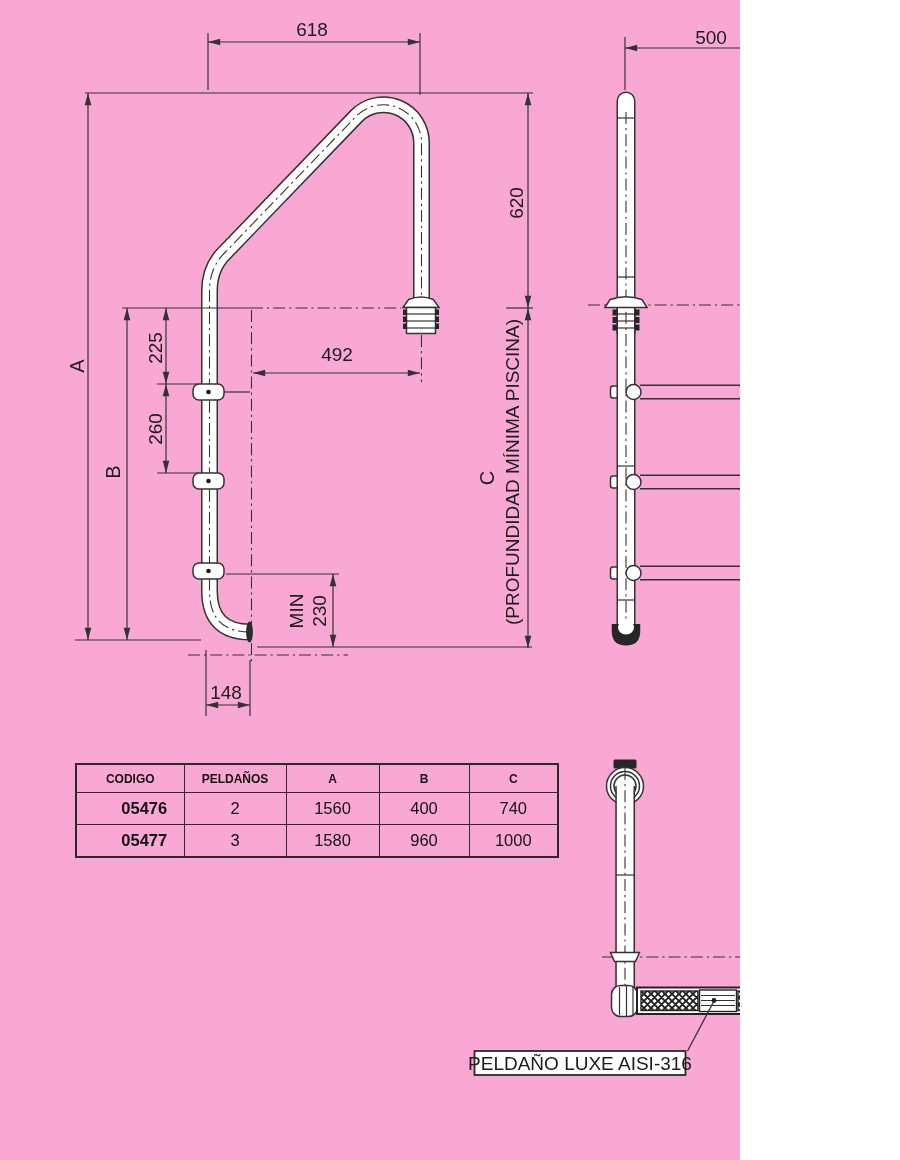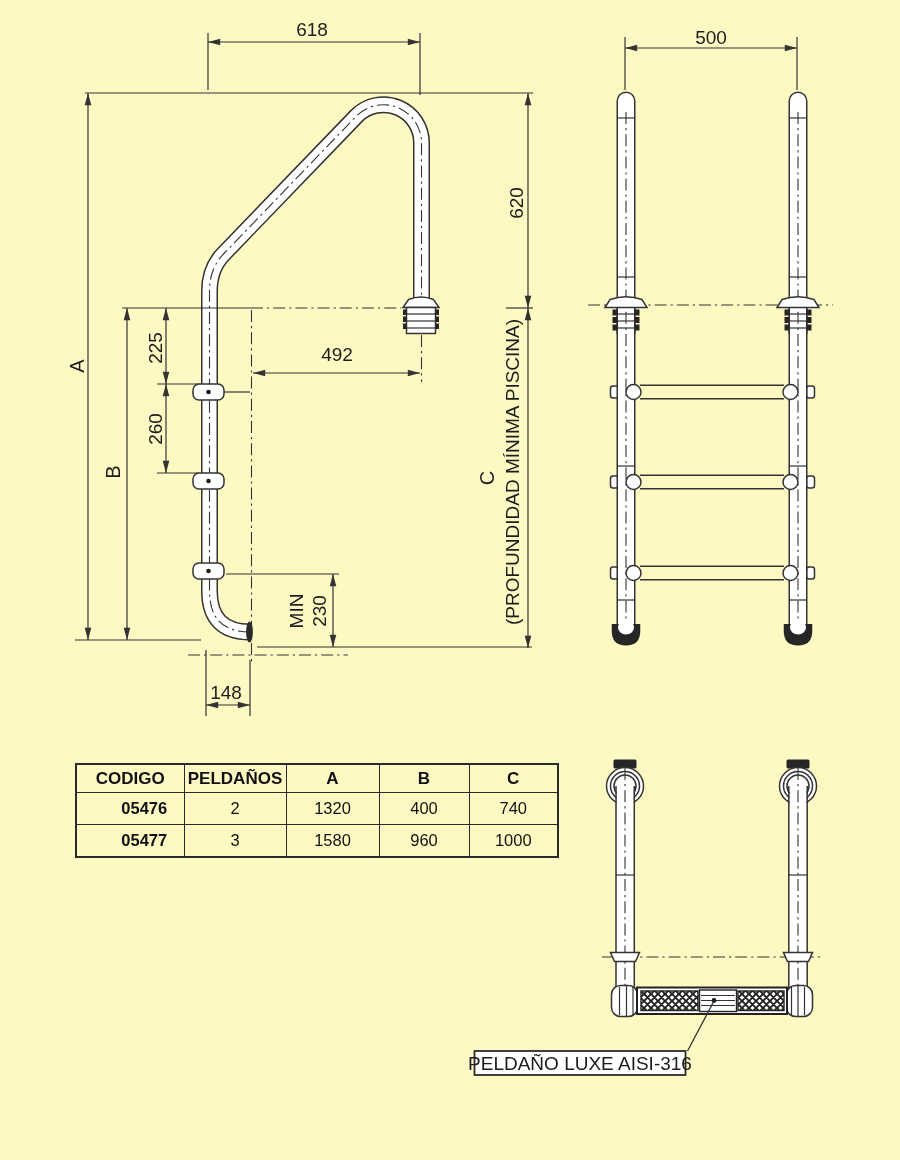--- a/index.html
+++ b/index.html
@@ -1,33 +1,33 @@
 <!DOCTYPE html>
 <html><head>
 <meta charset="utf-8">
 <style>
   html,body{margin:0;padding:0;background:#fff;}
-  .canvas{position:relative;width:900px;height:1160px;background:#fef9c3;overflow:hidden;
+  .canvas{position:relative;width:740px;height:1160px;background:#f9a8d4;overflow:hidden;
           font-family:"Liberation Sans","DejaVu Sans",sans-serif;}
   svg{position:absolute;left:0;top:0;}
   svg text{font-family:"Liberation Sans","DejaVu Sans",sans-serif;fill:#1c1c1c;
            font-size:19px;text-anchor:middle;}
   svg text.big{font-size:20px;}
   .thin{stroke:#333;stroke-width:1.2;fill:none;}
   .med{stroke:#333;stroke-width:1.5;fill:none;}
   .dd{stroke:#333;stroke-width:1.1;fill:none;stroke-dasharray:12 4 2.2 4;}
   .dim{stroke:#333;stroke-width:1.2;fill:none;}
   .wfill{fill:#fff;stroke:#333;stroke-width:1.5;}
   .dk{fill:#262626;stroke:none;}
   
   .table-wrap{position:absolute;left:75px;top:763px;width:482px;}
   table.spec{border-collapse:collapse;table-layout:fixed;width:482px;border:2px solid #2b2b2b;}
   table.spec th,table.spec td{border:1.5px solid #2b2b2b;text-align:center;vertical-align:middle;
     padding:0;font-size:16.5px;color:#111;height:31px;font-weight:normal;}
-  table.spec th{height:27px;font-weight:bold;font-size:17px;margin-top:24px;}
+  table.spec th{height:27px;font-weight:bold;font-size:12px;margin-top:24px;}
   table.spec td.code{font-weight:bold;padding-left:28px;}
 </style>
 </head>
 <body>
 
 <div class="canvas">
 
 <svg width="900" height="1160" viewBox="0 0 900 1160">
   <defs>
     <marker id="arr" viewBox="0 0 13 8" refX="12.6" refY="4" markerWidth="13" markerHeight="8" markerUnits="userSpaceOnUse" orient="auto-start-reverse">
@@ -279,21 +279,21 @@
         <th>PELDAÑOS</th>
         <th>A</th>
         <th>B</th>
         <th>C</th>
       </tr>
     </thead>
     <tbody>
       <tr>
         <td class="code">05476</td>
         <td>2</td>
-        <td>1320</td>
+        <td>1560</td>
         <td>400</td>
         <td>740</td>
       </tr>
       <tr>
         <td class="code">05477</td>
         <td>3</td>
         <td>1580</td>
         <td>960</td>
         <td>1000</td>
       </tr>

